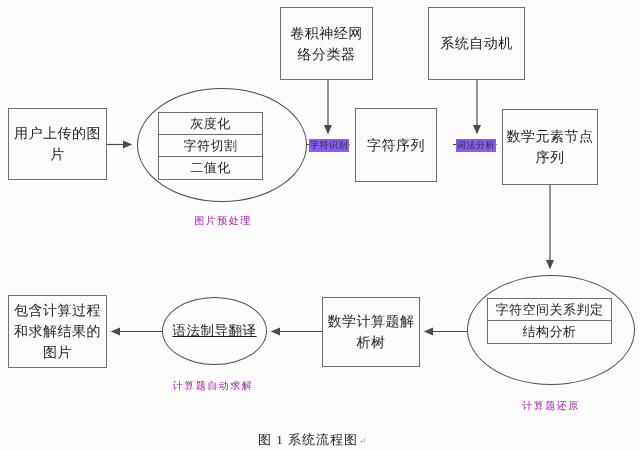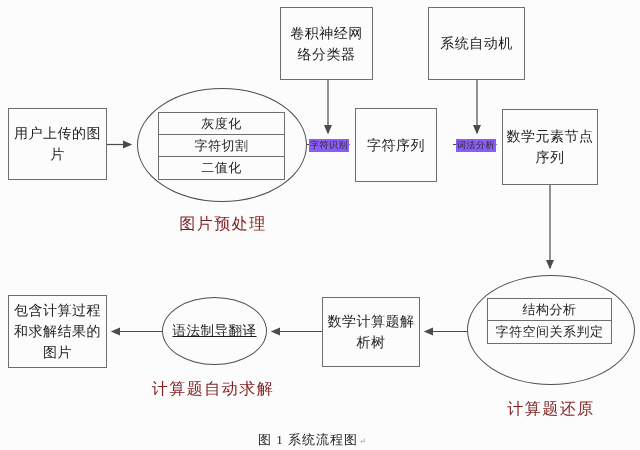--- a/index.html
+++ b/index.html
@@ -30,21 +30,21 @@
     border:1px solid #6e6e6e;background:#fcfcfc;
   }
   .stack-row{
     box-sizing:border-box;height:22px;line-height:21px;
     text-align:center;font-size:13px;letter-spacing:0.5px;
     border-bottom:1px solid #6e6e6e;
   }
   .stack-row:last-child{border-bottom:none;}
   .ellipse-caption{
     position:absolute;width:160px;text-align:center;
-    font-size:16px;letter-spacing:1.5px;color:#7f1d1d;
+    font-size:10px;letter-spacing:1.5px;color:#a21caf;
   }
   .edge-label{
     position:absolute;font-size:9px;color:#2a2a2a;
     background:#8b5cf6;padding:0 1px;white-space:nowrap;
     letter-spacing:0.5px;
     font-family:Liberation Mono, monospace;
   }
   .fig-caption{
     position:absolute;left:258px;top:431px;font-size:13px;
     letter-spacing:1px;color:#262626;
@@ -88,42 +88,42 @@
   </div>
   <div class="box" style="left:428px;top:7px;width:97px;height:73px;">
     <span>系统自动机</span>
   </div>
 
   <div class="box" style="left:8px;top:108px;width:99px;height:72px;">
     <span>用户上传的图片</span>
   </div>
 
   <div class="ellipse" style="left:137px;top:88px;width:170px;height:114px;"></div>
-  <div class="stack" style="left:158px;top:112px;width:127px;">
+  <div class="stack" style="left:158px;top:112px;width:105px;">
     <div class="stack-row">灰度化</div>
     <div class="stack-row">字符切割</div>
     <div class="stack-row">二值化</div>
   </div>
   <div class="ellipse-caption" style="left:143px;top:214px;">图片预处理</div>
 
   <div class="box" style="left:355px;top:108px;width:82px;height:74px;">
     <span>字符序列</span>
   </div>
 
   <div class="box" style="left:502px;top:109px;width:96px;height:76px;">
     <span>数学元素节点序列</span>
   </div>
 
   <span class="edge-label" style="left:309px;top:139px;">字符识别</span>
   <span class="edge-label" style="left:456px;top:139px;">词法分析</span>
 
   <div class="ellipse" style="left:467px;top:275px;width:168px;height:110px;"></div>
   <div class="stack" style="left:487px;top:298px;width:125px;">
+    <div class="stack-row">字符空间关系判定</div>
     <div class="stack-row">结构分析</div>
-    <div class="stack-row">字符空间关系判定</div>
   </div>
   <div class="ellipse-caption" style="left:471px;top:399px;">计算题还原</div>
 
   <div class="box" style="left:322px;top:297px;width:98px;height:70px;">
     <span>数学计算题解析树</span>
   </div>
 
   <div class="ellipse" style="left:162px;top:297px;width:105px;height:68px;font-size:13.5px;">
     <span>语法制导翻译</span>
   </div>

